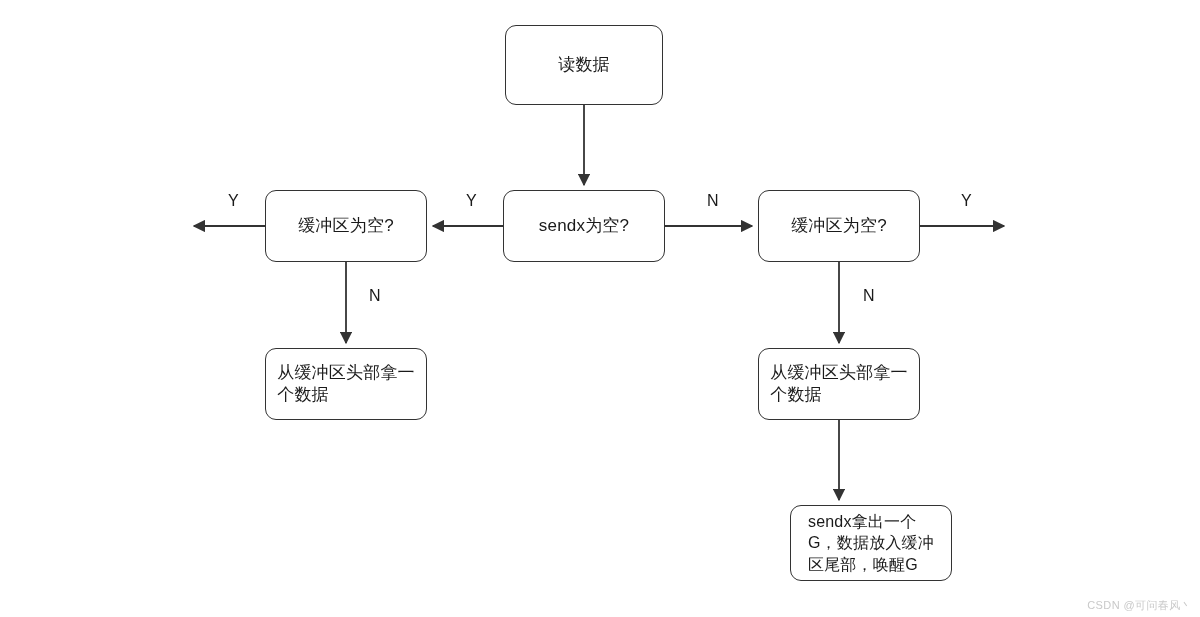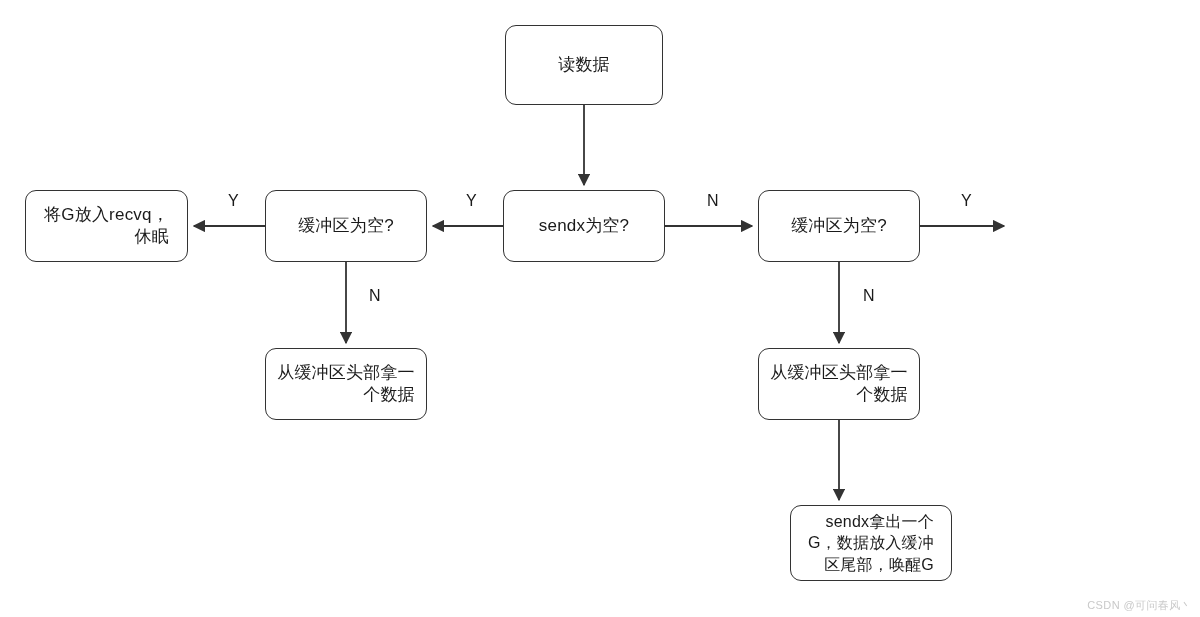--- a/index.html
+++ b/index.html
@@ -23,21 +23,21 @@
   }
   .node {
     position: absolute;
     box-sizing: border-box;
     border: 1.6px solid #333333;
     border-radius: 11px;
     background: #ffffff;
     display: flex;
     align-items: center;
     justify-content: center;
-    text-align: right;
+    text-align: left;
     color: #1a1a1a;
     font-size: 17px;
     line-height: 1.32;
     letter-spacing: 0.2px;
     z-index: 2;
     white-space: pre-line;
     padding: 2px 6px;
   }
   .edge-label {
     position: absolute;
@@ -82,22 +82,20 @@
 
     <line x1="920" y1="226" x2="1004" y2="226" stroke="#333333" stroke-width="1.8" marker-end="url(#arrow)"></line>
 
     <line x1="839" y1="262" x2="839" y2="343" stroke="#333333" stroke-width="1.8" marker-end="url(#arrow)"></line>
 
     <line x1="839" y1="420" x2="839" y2="500" stroke="#333333" stroke-width="1.8" marker-end="url(#arrow)"></line>
   </svg>
 
   <div class="node" style="left:505px;top:25px;width:158px;height:80px;">读数据</div>
 
-  <div class="node" style="left:25px;top:190px;width:163px;height:72px;">将G放入recvq，
-休眠</div>
 
   <div class="node" style="left:265px;top:190px;width:162px;height:72px;">缓冲区为空?</div>
 
   <div class="node" style="left:503px;top:190px;width:162px;height:72px;">sendx为空?</div>
 
   <div class="node" style="left:758px;top:190px;width:162px;height:72px;">缓冲区为空?</div>
 
 
   <div class="node" style="left:265px;top:348px;width:162px;height:72px;">从缓冲区头部拿一
 个数据</div>

